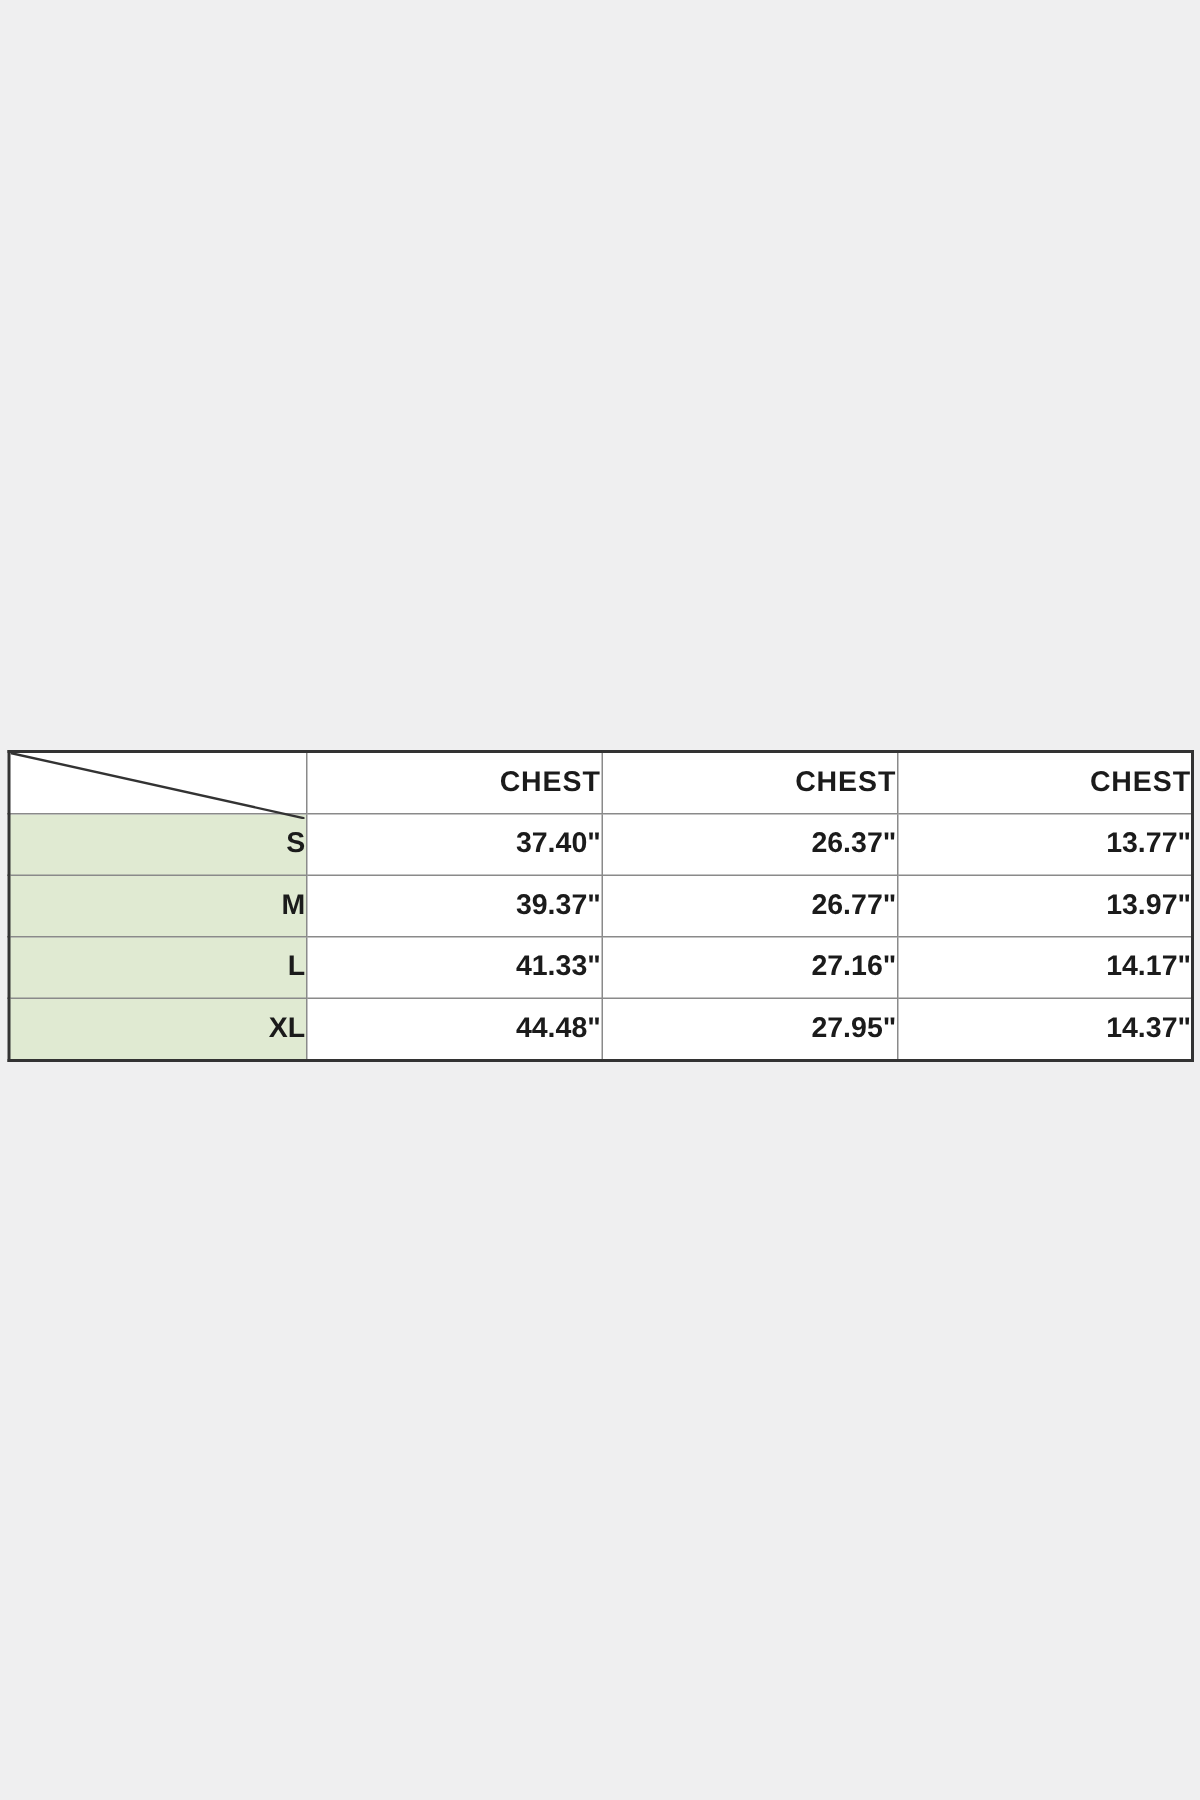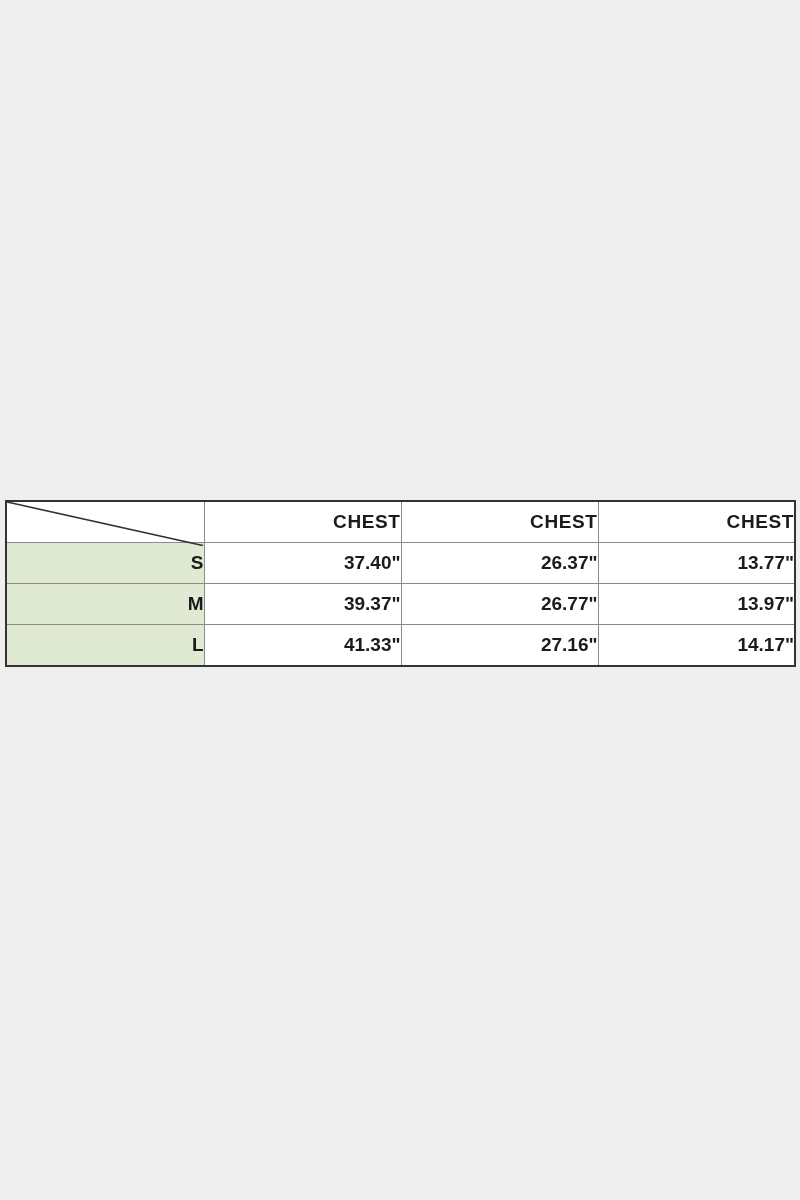--- a/index.html
+++ b/index.html
@@ -122,17 +122,23 @@
           <td>39.37"</td>
           <td>26.77"</td>
           <td>13.97"</td>
         </tr>
         <tr>
           <td class="size-label">L</td>
           <td>41.33"</td>
           <td>27.16"</td>
           <td>14.17"</td>
         </tr>
+        <tr>
+          <td class="size-label">XL</td>
+          <td>44.48"</td>
+          <td>27.95"</td>
+          <td>14.37"</td>
+        </tr>
       </tbody>
     </table>
   </div>
 
 </div>
 
 </body></html>

